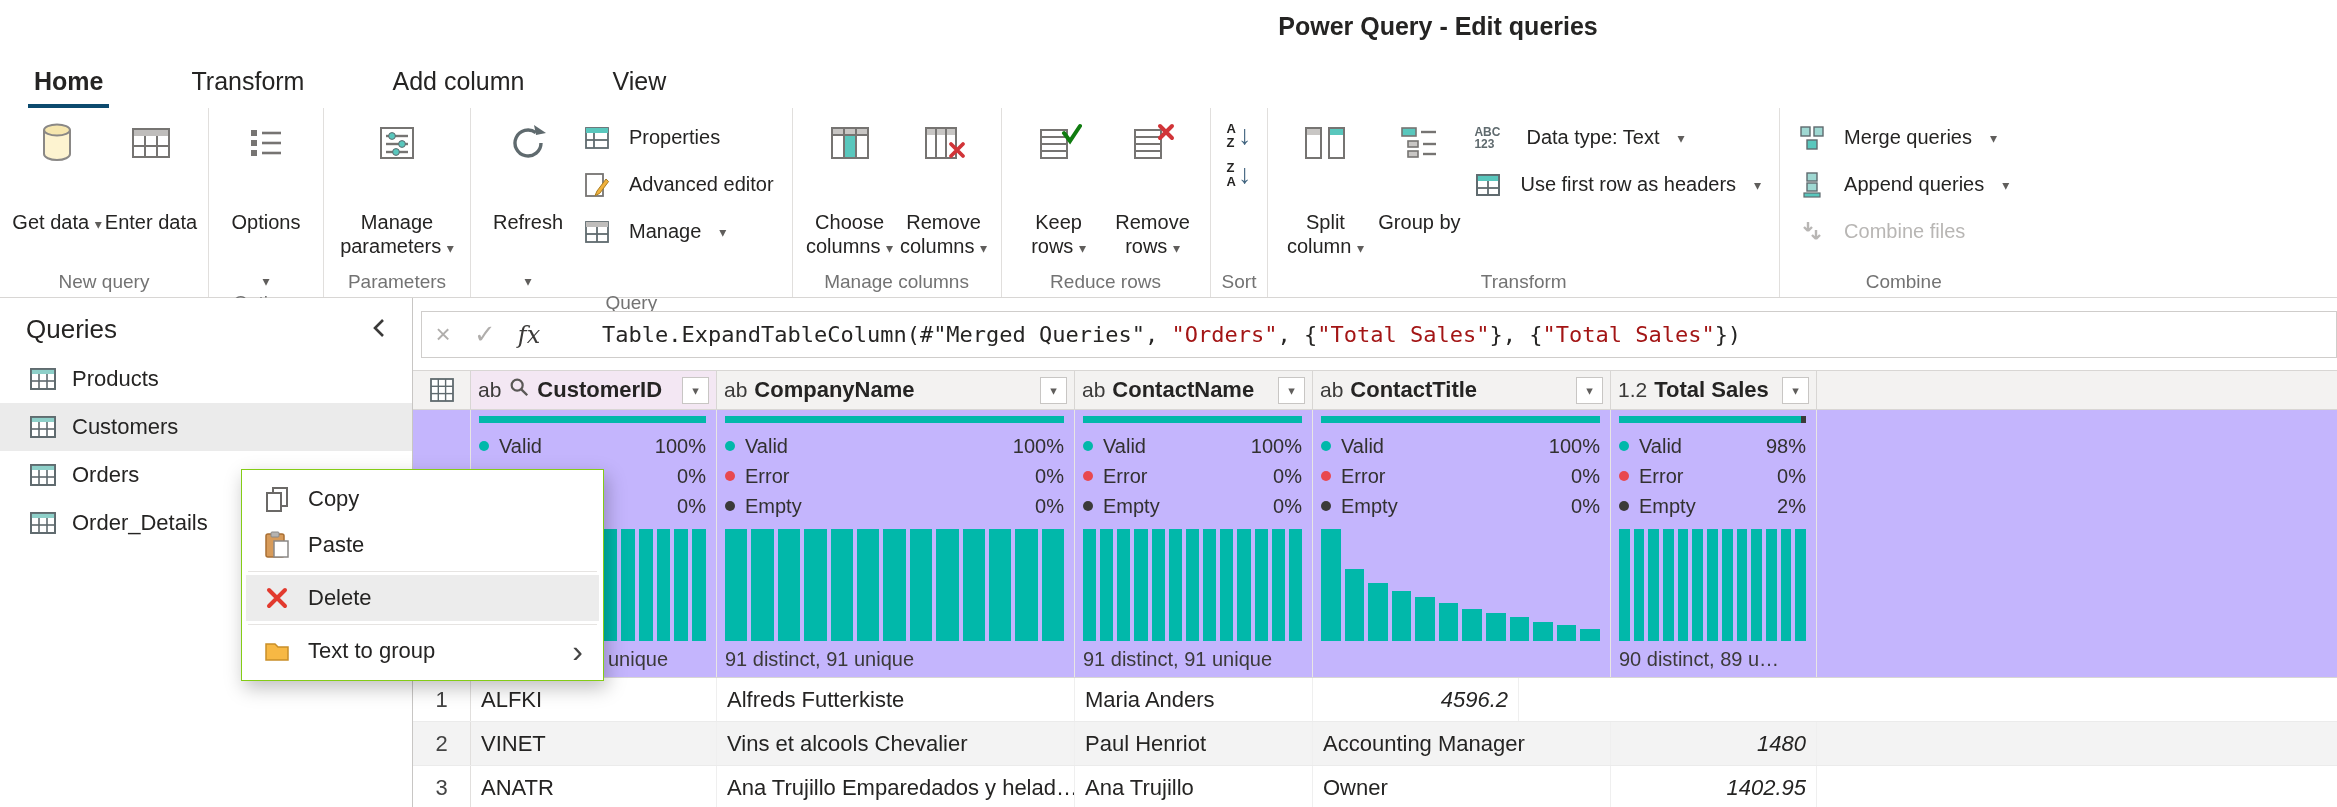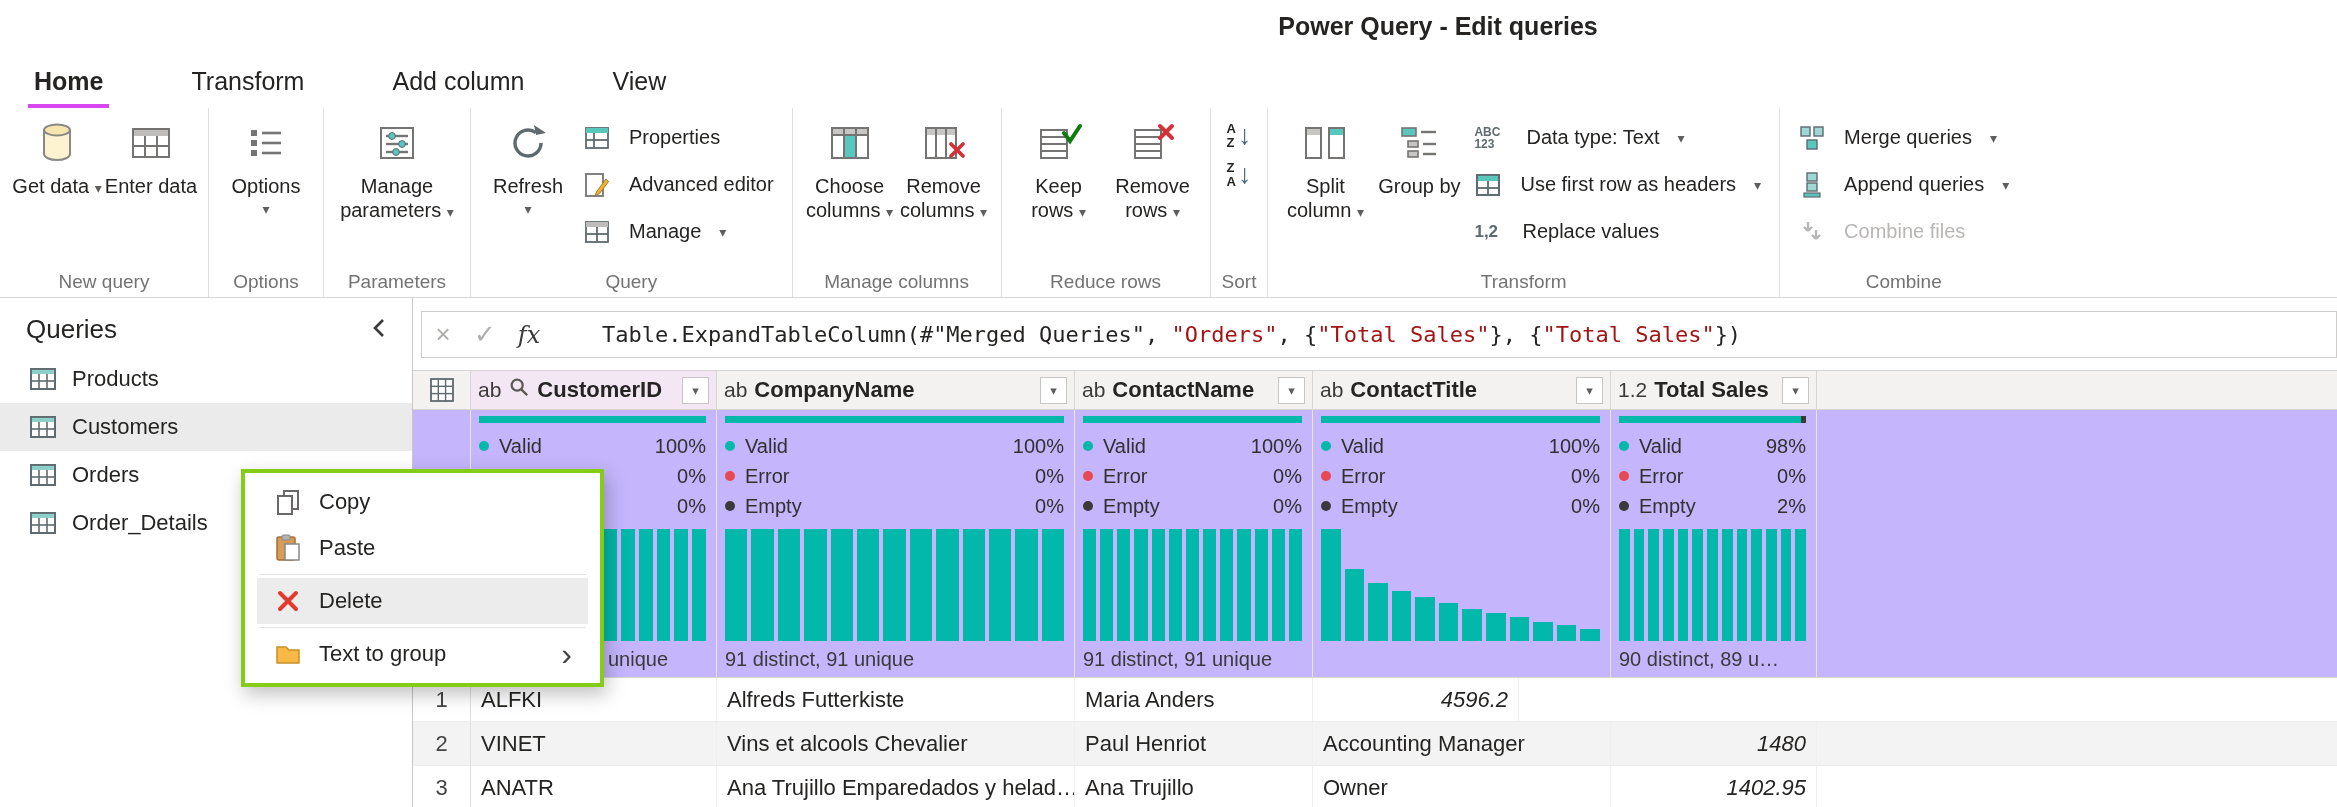--- a/index.html
+++ b/index.html
@@ -10,30 +10,30 @@
   }
 
   
   .titlebar { height: 52px; position: relative; }
   .title { position: absolute; left: 1438px; top: 50%; transform: translate(-50%,-50%);
            font-weight: 700; font-size: 25px; white-space: nowrap; }
 
   
   .tabbar { height: 56px; display: flex; align-items: flex-end; padding-left: 28px; }
   .tab { font-size: 25px; padding: 8px 6px 12px; margin-right: 76px; white-space: nowrap; }
-  .tab.active { font-weight: 700; border-bottom: 4px solid #d946ef; padding-bottom: 8px; }
+  .tab.active { font-weight: 700; border-bottom: 4px solid #0c4a6e; padding-bottom: 8px; }
 
   
   .ribbon { height: 190px; display: flex; border-bottom: 1px solid #d8d6d4; }
   .rgroup { display: flex; flex-direction: column; padding: 2px 10px 0; border-right: 1px solid #e1dfdd; }
   .rgroup:last-child { border-right: none; }
   .rg-body { flex: 1; display: flex; align-items: stretch; }
   .rg-label { height: 28px; line-height: 26px; text-align: center; color: #737373; font-size: 19px; white-space: nowrap; }
   .btn-big { width: 94px; display: flex; flex-direction: column; align-items: center;
-             text-align: center; font-size: 20px; line-height: 1.2; padding-top: 10px; }
+             text-align: center; font-size: 20px; line-height: 1.2; padding-top: 10px; gap: 36px; }
   .btn-big.wide { width: 126px; }
   .btn-big .ic { width: 46px; height: 46px; margin-bottom: 8px; flex: 0 0 46px; }
   .btn-big .ic svg { width: 100%; height: 100%; }
   .chev { color: #605e5c; font-size: 14px; }
   .chev-line { display: block; color: #605e5c; font-size: 14px; margin-top: 3px; }
   .btn-col { display: flex; flex-direction: column; padding-top: 4px; }
   .btn-sm { display: flex; align-items: center; gap: 18px; height: 47px; font-size: 20px;
             white-space: nowrap; padding: 0 8px; }
   .btn-sm .ic { width: 28px; height: 28px; flex: 0 0 28px; }
   .btn-sm .ic svg { width: 100%; height: 100%; }
@@ -111,22 +111,22 @@
   .grows { flex: 1; overflow: hidden; }
   .grow { display: flex; height: 44px; border-bottom: 1px solid #ebebeb; font-size: 22px; align-items: stretch; }
   .grow.alt { background: #f3f3f3; }
   .gc { display: flex; align-items: center; padding: 0 10px; border-right: 1px solid #efefef;
         overflow: hidden; white-space: nowrap; }
   .gc.num { justify-content: center; color: #444; padding: 0; border-right: 1px solid #e1dfdd; }
   .gc.numeric { justify-content: flex-end; font-style: italic; }
 
   
   .context-menu { position: absolute; left: 241px; top: 469px; width: 363px; background: #fff;
-                  border: 4px solid #84cc16; box-shadow: 3px 7px 18px rgba(0,0,0,.25);
-                  padding: 6px 12px; z-index: 60; }
+                  border: 1px solid #84cc16; box-shadow: 3px 7px 18px rgba(0,0,0,.25);
+                  padding: 6px 4px; z-index: 60; }
   .cm-item { display: flex; align-items: center; height: 46px; padding: 0 16px; font-size: 22px; gap: 16px; }
   .cm-item.hl { background: #ececec; }
   .cm-ic { width: 30px; height: 30px; flex: 0 0 30px; }
   .cm-ic svg { width: 100%; height: 100%; }
   .cm-arrow { margin-left: auto; font-size: 32px; color: #444; line-height: 1; }
   .cm-sep { height: 1px; background: #e6e4e2; margin: 3px 2px; }
 </style>
 </head>
 <body>
 
@@ -390,24 +390,20 @@
               <svg viewBox="0 0 28 28">
                   <rect x="3" y="4" width="22" height="20" fill="#fff" stroke="#5f6a6e" stroke-width="1.8"></rect>
                   <rect x="3" y="4" width="22" height="6" fill="#59c7bd"></rect>
                   <rect x="3" y="4" width="22" height="20" fill="none" stroke="#5f6a6e" stroke-width="1.8"></rect>
                   <line x1="14" y1="10" x2="14" y2="24" stroke="#5f6a6e" stroke-width="1.8"></line>
                   <line x1="3" y1="17" x2="25" y2="17" stroke="#5f6a6e" stroke-width="1.8"></line>
                 </svg>
             </span>
             <span>Use first row as headers</span>
             <span class="chev">▾</span>
-          </div>
-          <div class="btn-sm">
-            <span class="onetwo-ic">1,2</span>
-            <span>Replace values</span>
           </div>
         </div>
       </div>
       <div class="rg-label">Transform</div>
     </div>
 
     <div class="rgroup">
       <div class="rg-body">
         <div class="btn-col">
           <div class="btn-sm">

